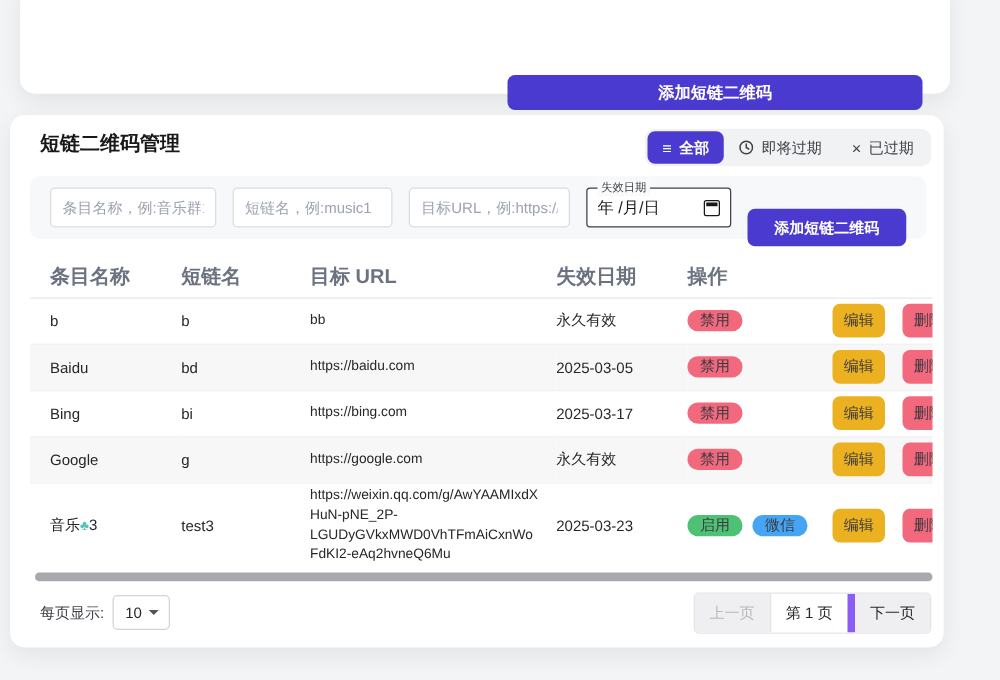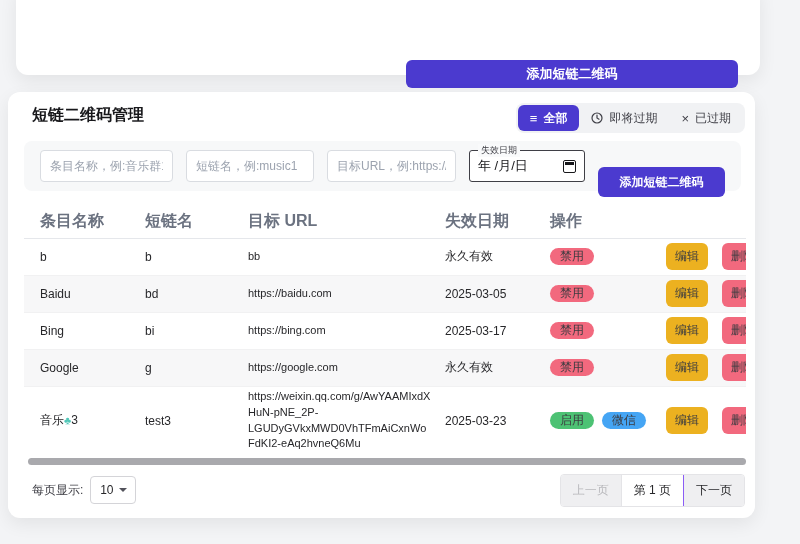--- a/index.html
+++ b/index.html
@@ -92,21 +92,21 @@
   .perpage-select { margin-left:7px; width:46px; height:28px; border:1px solid #d4d4d8;
     border-radius:4px; background:#fff; display:flex; align-items:center;
     justify-content:center; gap:5px; font-size:12px; cursor:pointer; }
   .sel-arrow { width:0; height:0; border-left:4px solid transparent;
     border-right:4px solid transparent; border-top:4px solid #52525b; }
   .pager { margin-left:auto; display:flex; border-radius:4px; overflow:hidden;
     border:1px solid #e4e4e7; }
   .pg { font-size:12px; padding:7px 12px; white-space:nowrap; cursor:pointer; }
   .pg-prev { background:#efeff1; color:#b8b8bc; }
   .pg-page { background:#fff; color:#27272a; border-left:1px solid #e4e4e7;
-    border-right:1px solid #8b5cf6; cursor:default; }
+    border-right:6px solid #8b5cf6; cursor:default; }
   .pg-next { background:#efeff1; color:#27272a; }
 </style>
 </head>
 <body>
 
 <div class="card top-card">
   <button class="btn-primary top-add-btn">添加短链二维码</button>
 </div>
 
 <div class="card main-card">

